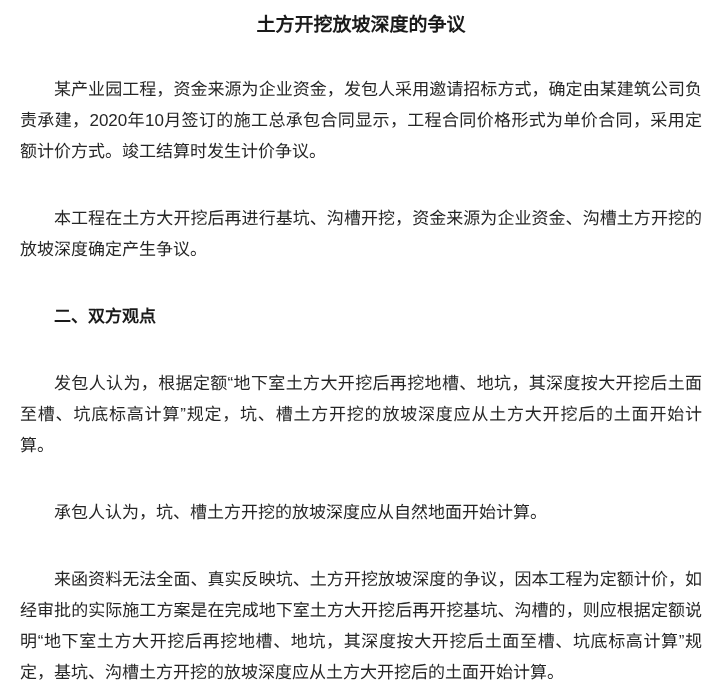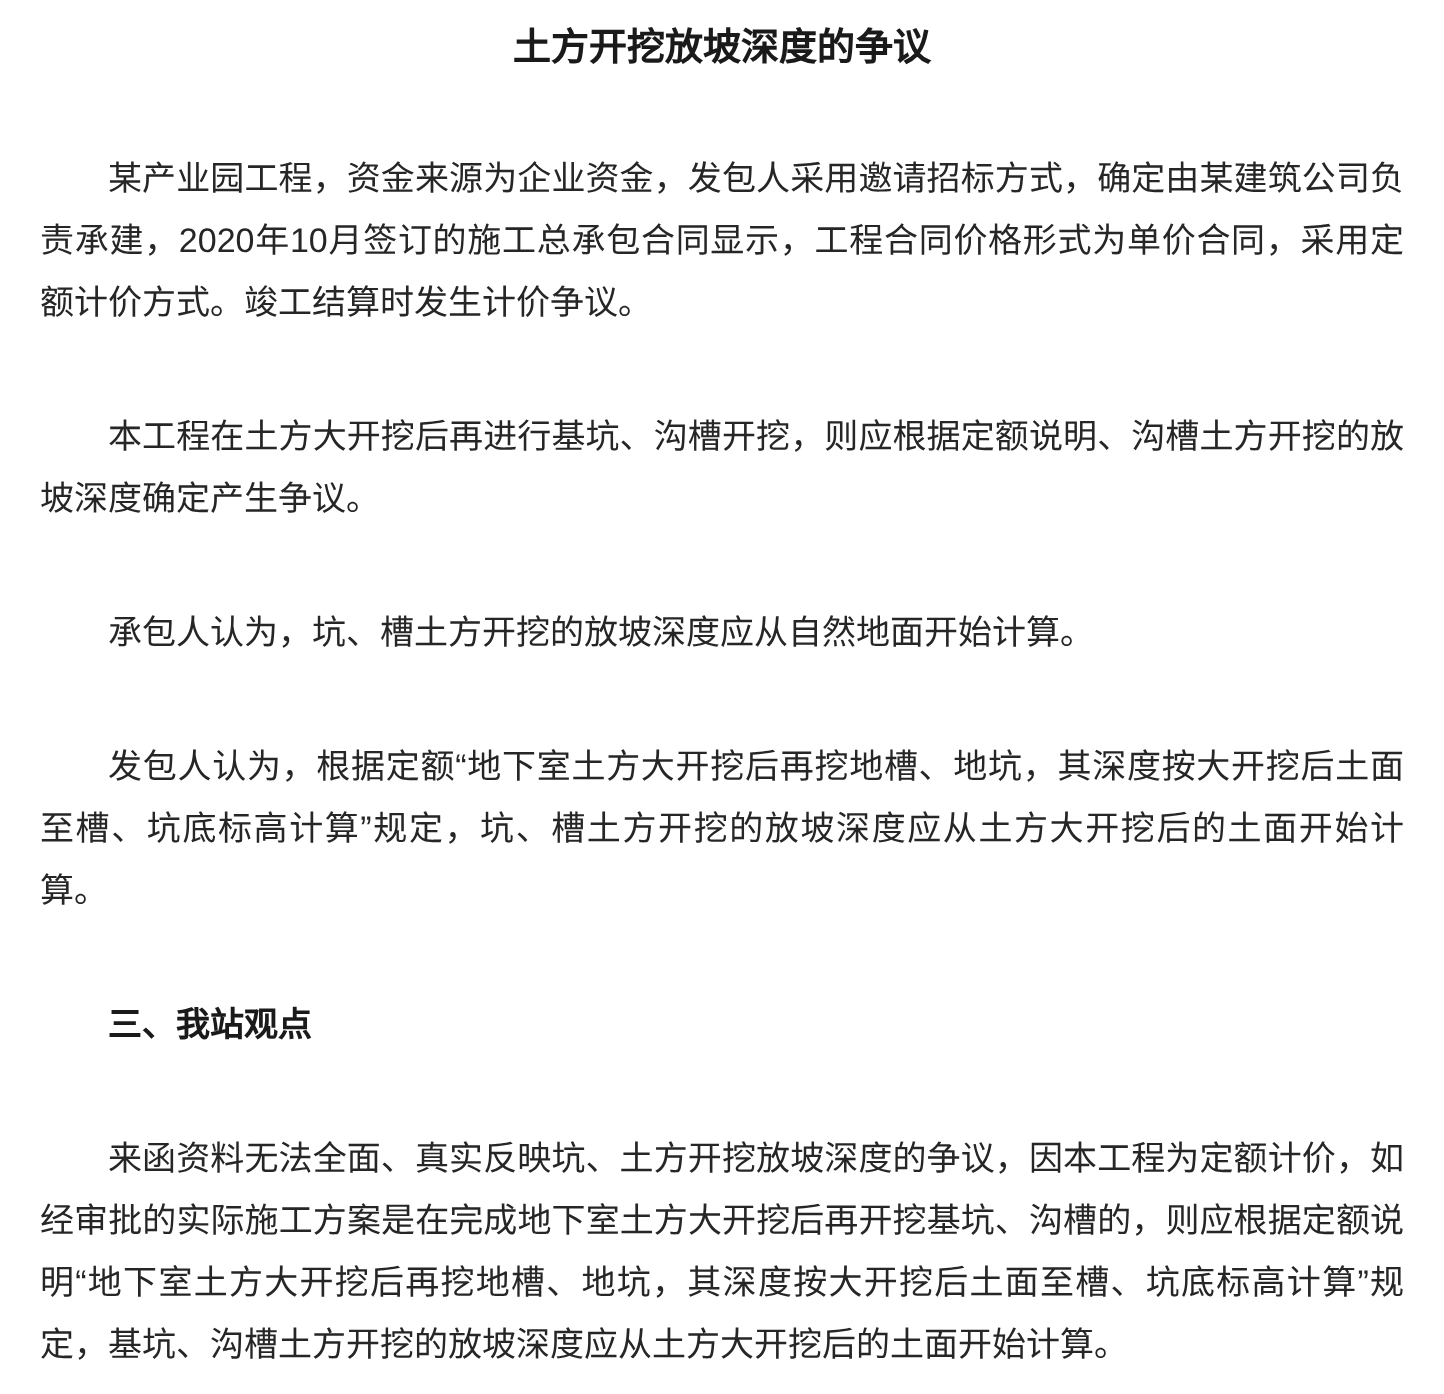--- a/index.html
+++ b/index.html
@@ -44,24 +44,24 @@
 </head>
 <body>
 
 <div class="doc">
 
   <h1 class="doc-title">土方开挖放坡深度的争议</h1>
 
   <p class="para">某产业园工程，资金来源为企业资金，发包人采用邀请招标方式，确定由某建筑公司负责承建，2020年10月签订的施工总承包合同显示，工程合同价格形式为单价合同，采用定额计价方式。竣工结算时发生计价争议。</p>
 
 
-  <p class="para">本工程在土方大开挖后再进行基坑、沟槽开挖，则应根据定额说明、沟槽土方开挖的放坡深度确定产生争议。</p>
+  <p class="para">本工程在土方大开挖后再进行基坑、沟槽开挖，资金来源为企业资金、沟槽土方开挖的放坡深度确定产生争议。</p>
 
+  <h2 class="section-heading">二、双方观点</h2>
+
+  <p class="para">发包人认为，根据定额“地下室土方大开挖后再挖地槽、地坑，其深度按大开挖后土面至槽、坑底标高计算”规定，坑、槽土方开挖的放坡深度应从土方大开挖后的土面开始计算。</p>
 
   <p class="para">承包人认为，坑、槽土方开挖的放坡深度应从自然地面开始计算。</p>
 
-  <p class="para">发包人认为，根据定额“地下室土方大开挖后再挖地槽、地坑，其深度按大开挖后土面至槽、坑底标高计算”规定，坑、槽土方开挖的放坡深度应从土方大开挖后的土面开始计算。</p>
-
-  <h2 class="section-heading">三、我站观点</h2>
 
   <p class="para">来函资料无法全面、真实反映坑、土方开挖放坡深度的争议，因本工程为定额计价，如经审批的实际施工方案是在完成地下室土方大开挖后再开挖基坑、沟槽的，则应根据定额说明“地下室土方大开挖后再挖地槽、地坑，其深度按大开挖后土面至槽、坑底标高计算”规定，基坑、沟槽土方开挖的放坡深度应从土方大开挖后的土面开始计算。</p>
 
 </div>
 
 </body></html>

